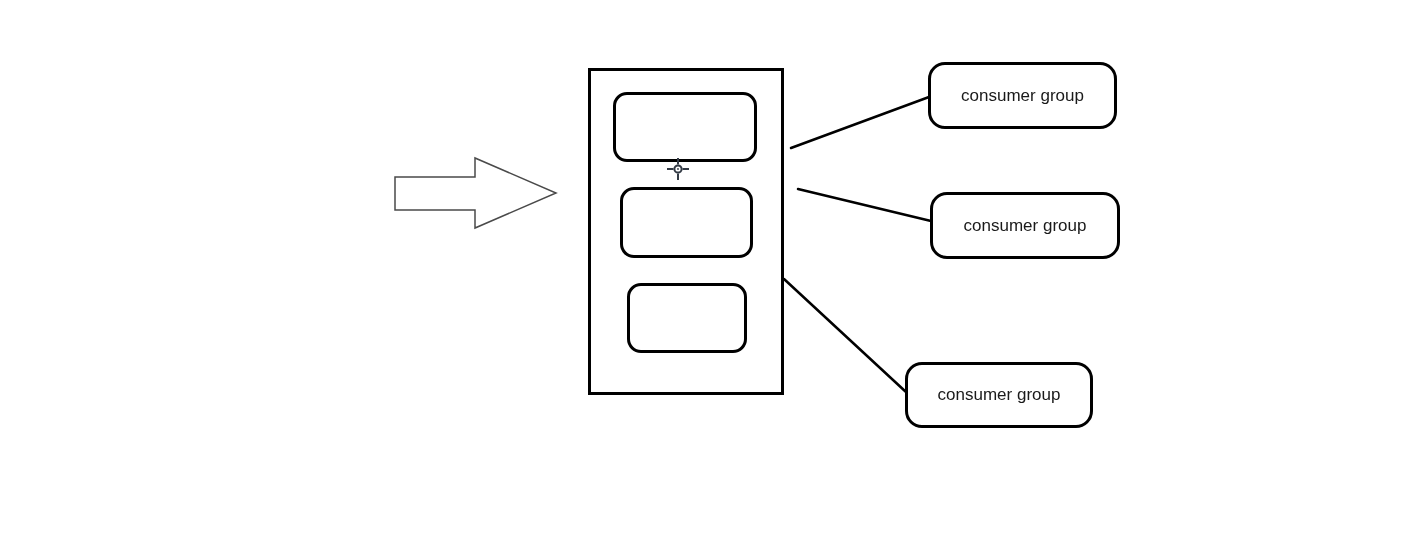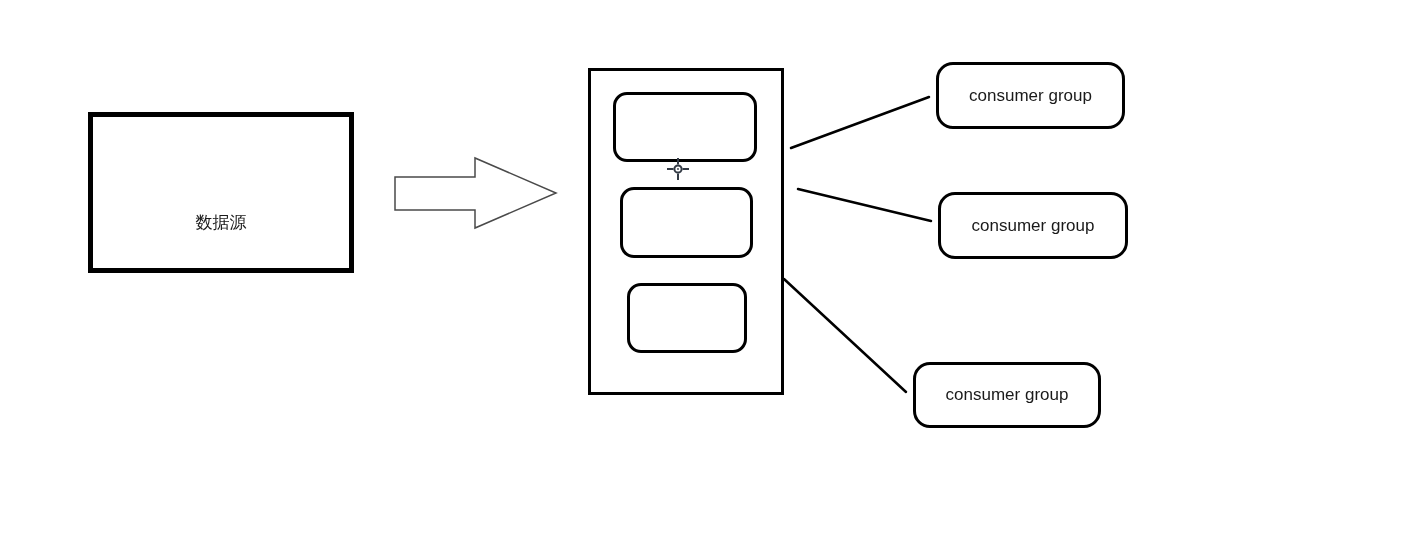--- a/index.html
+++ b/index.html
@@ -60,42 +60,38 @@
   
   .consumer {
     border: 3px solid #000000;
     border-radius: 17px;
     display: flex;
     align-items: center;
     justify-content: center;
     font-size: 17px;
     color: #1a1a1a;
     white-space: nowrap;
-    margin-left: 8px;
   }
   .consumer.c1 { left: 928px; top: 62px;  width: 189px; height: 67px; }
   .consumer.c2 { left: 930px; top: 192px; width: 190px; height: 67px; }
   .consumer.c3 { left: 905px; top: 362px; width: 188px; height: 66px; }
   
   .overlay {
     position: absolute;
     left: 0;
     top: 0;
     pointer-events: none;
   }
   .overlay .hit { pointer-events: all; }
 </style>
 </head>
 <body>
 
 <div class="canvas">
 
-  <div class="shape data-source">
-    <span class="label">数据源</span>
-  </div>
 
   <svg class="overlay" style="left:394px; top:156px;" width="164" height="74" aria-hidden="true">
     <polygon class="hit" points="1,21 81,21 81,2 162,37 81,72 81,54 1,54" fill="#ffffff" stroke="#4a4a4a" stroke-width="1.5" stroke-linejoin="miter"></polygon>
   </svg>
 
   <div class="shape broker">
     <div class="partition p1"></div>
     <div class="partition p2"></div>
     <div class="partition p3"></div>
   </div>

